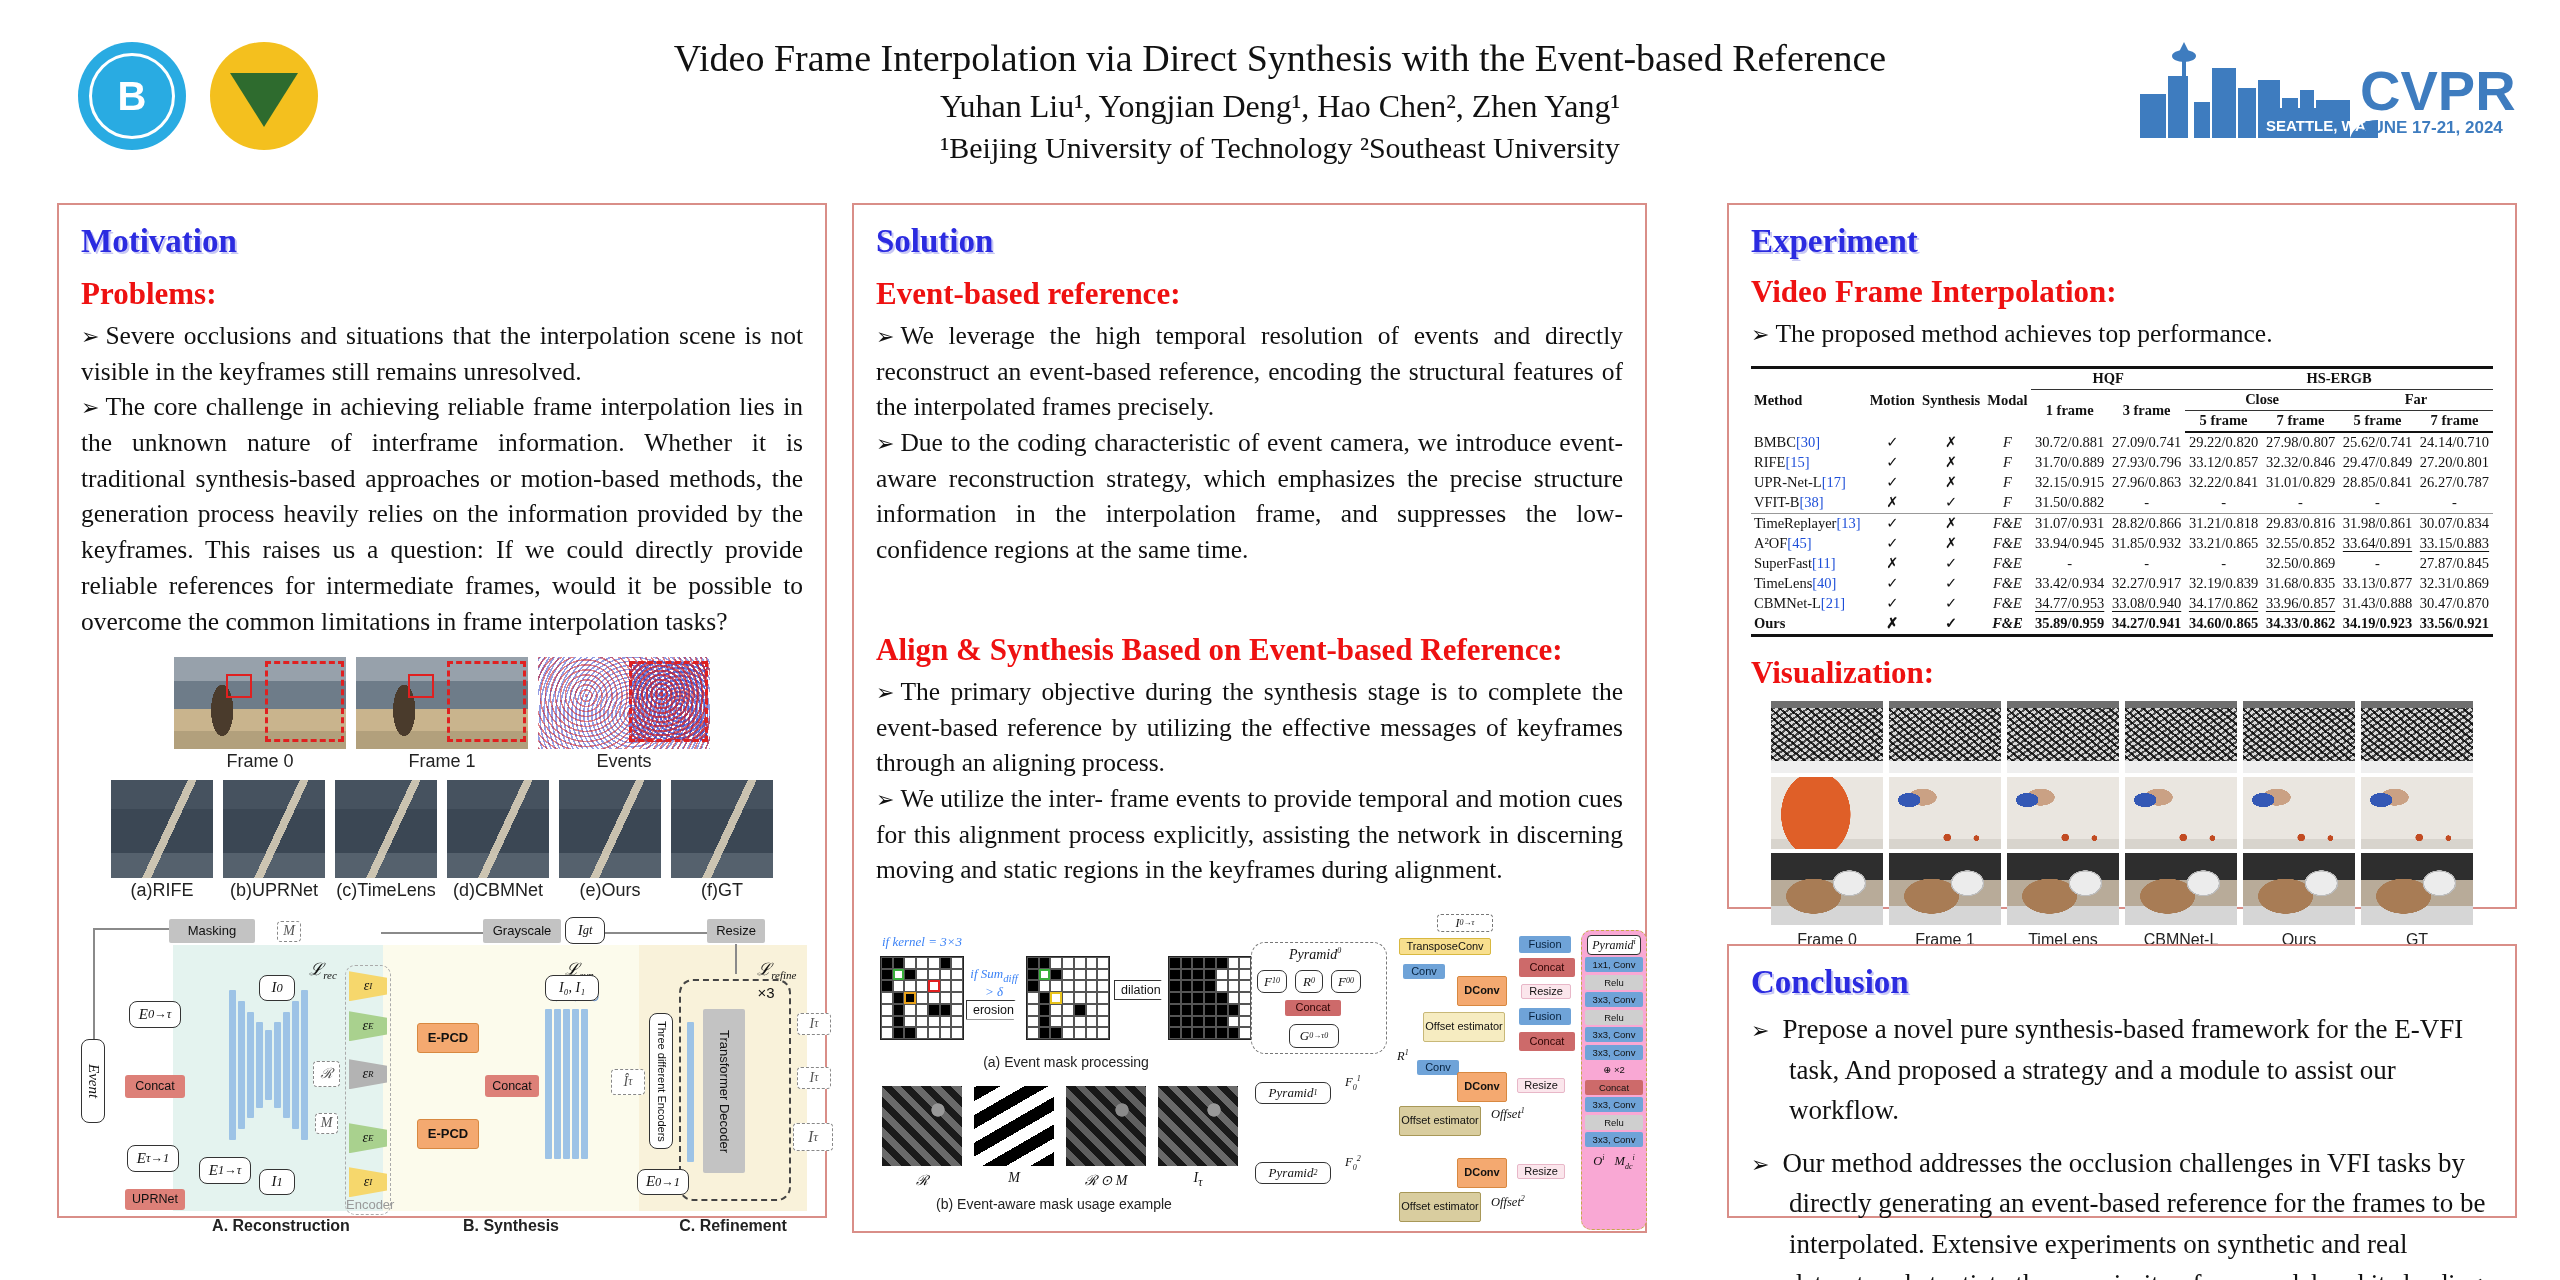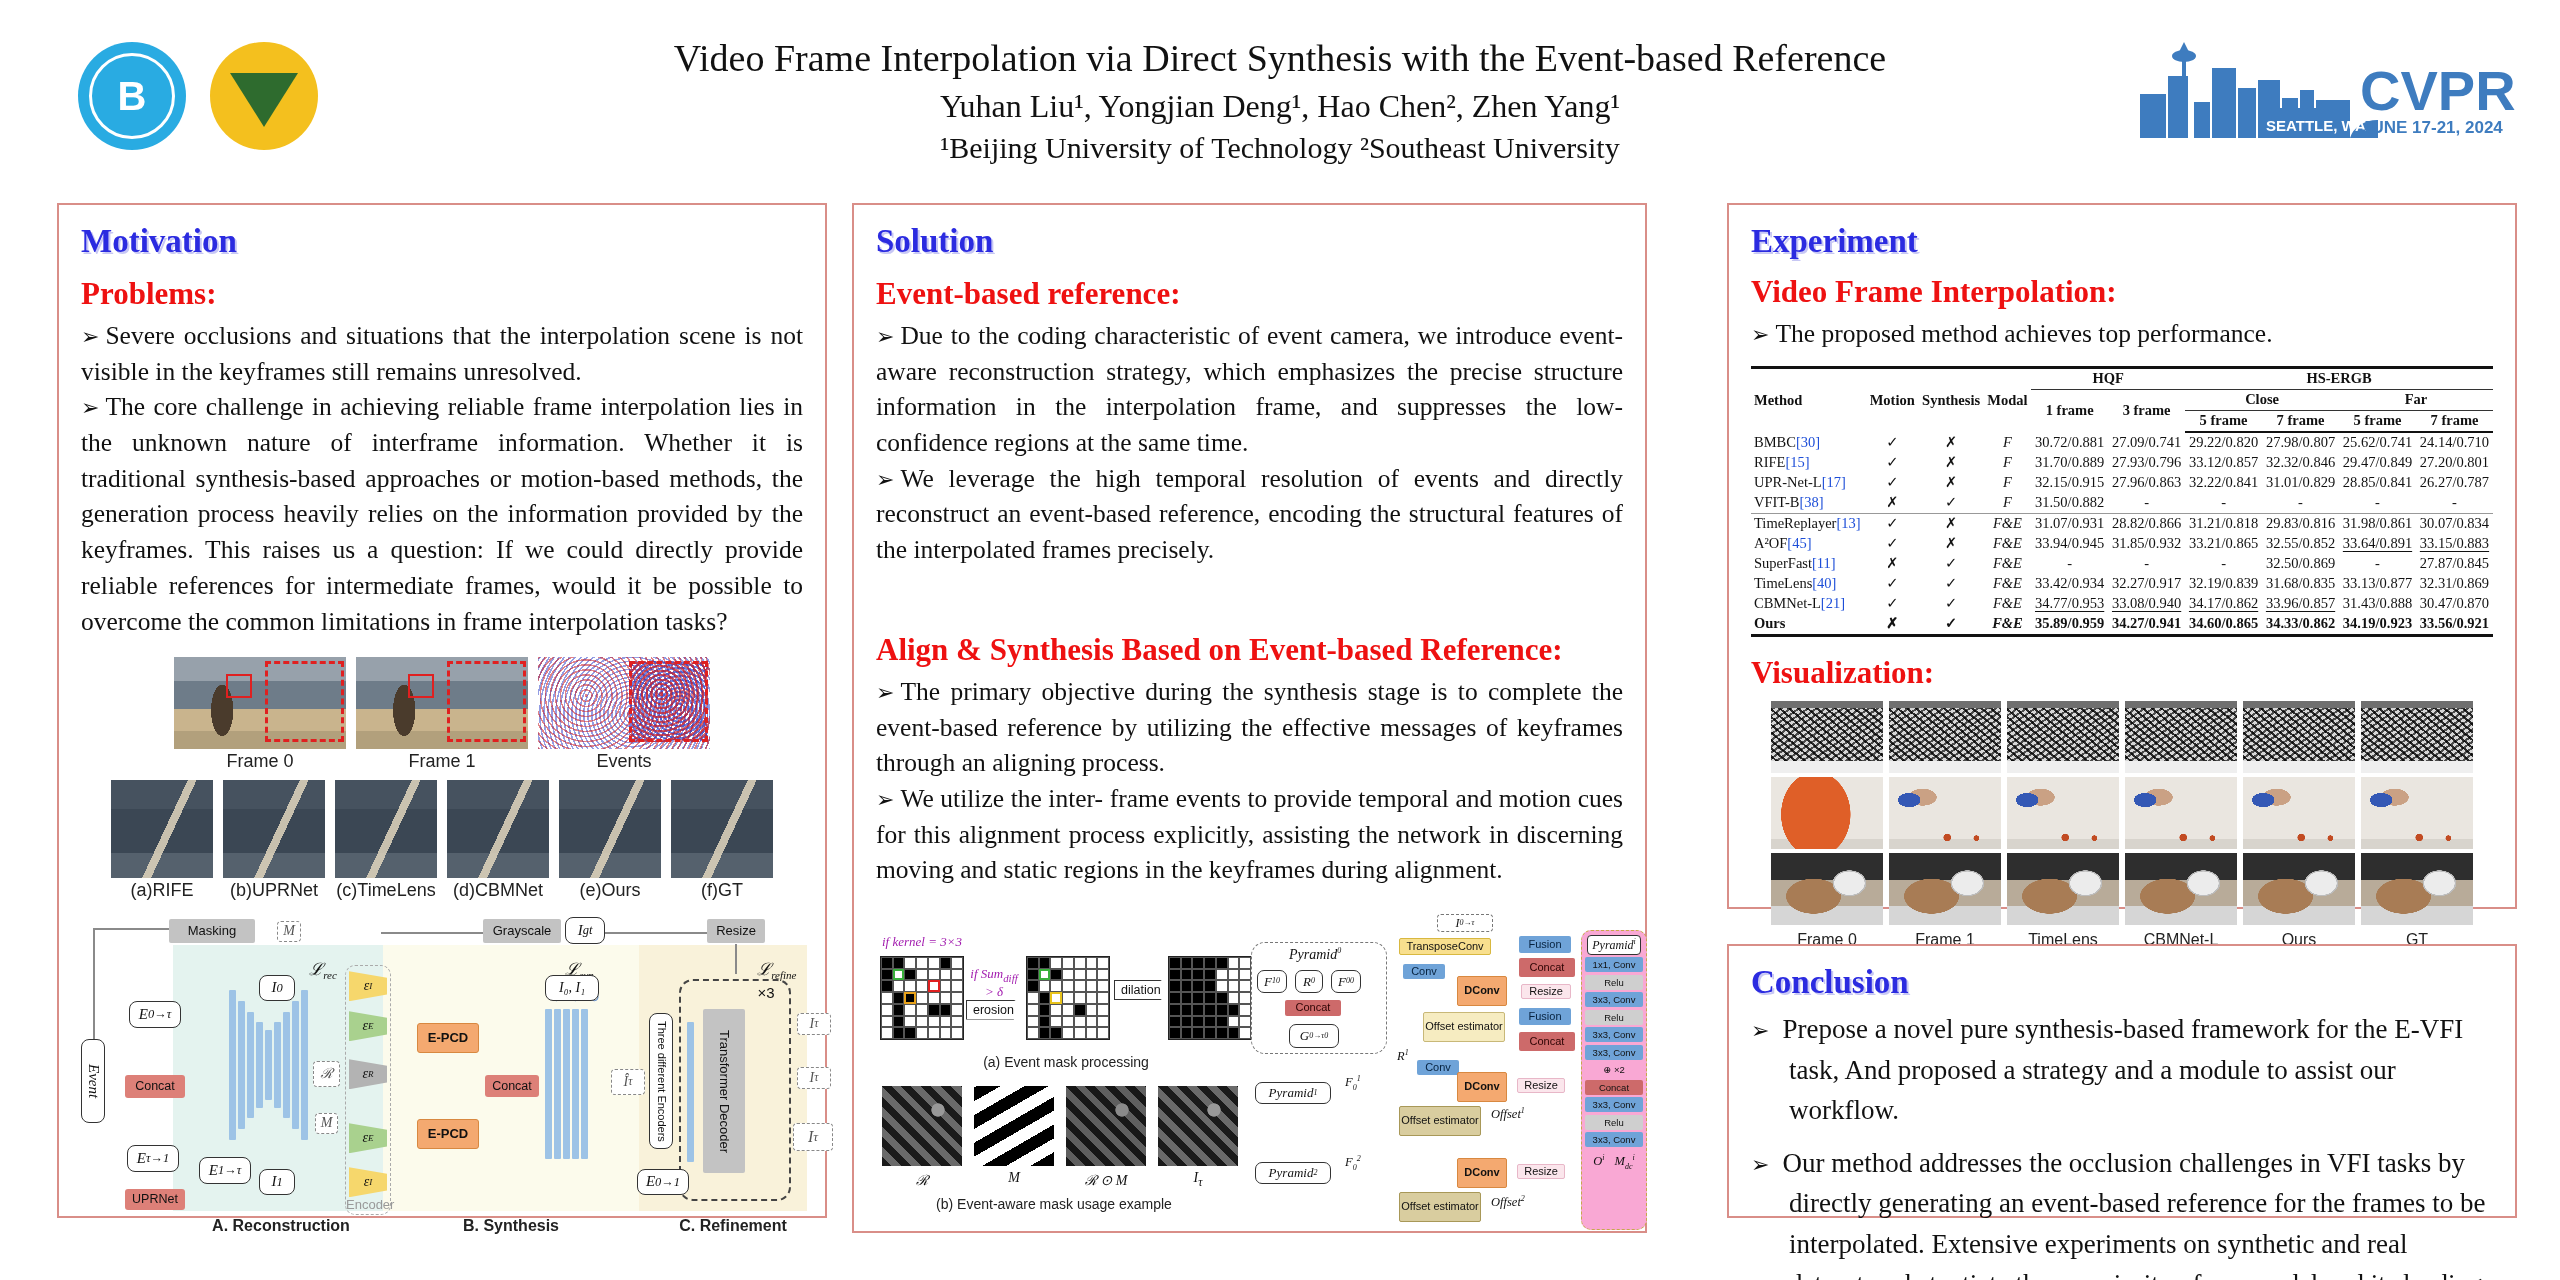--- a/index.html
+++ b/index.html
@@ -100,21 +100,21 @@
   .enc-cont { position:absolute; border:1.6px dashed #aaa; border-radius:10px; }
   .enc-lab { position:absolute; bottom:2px; width:100%; text-align:right;
     color:#999; font-size:13px; }
   .sec-cap { position:absolute; font-size:16px; font-weight:bold; color:#222; text-align:center; }
   .conn { position:absolute; background:#8a8a8a; }
   .oplus-row { position:absolute; color:#5b86c5; font-size:13px; letter-spacing:8px; }
 
   
   #solfig { position:relative; width:751px; height:330px; margin-top:26px;
     font-family:"Liberation Sans","DejaVu Sans",sans-serif; }
-  .note { position:absolute; color:#a21caf; font-style:italic; font-size:13px;
+  .note { position:absolute; color:#3b82f6; font-style:italic; font-size:13px;
     font-family:"Liberation Serif",serif; }
   .grid7 { position:absolute; width:84px; height:84px; display:grid;
     grid-template-columns:repeat(7,1fr); grid-template-rows:repeat(7,1fr);
     border:1px solid #222; background:#fff; }
   .grid7 div { border:0.5px solid #555; }
   .c-1 { background:#000; } .c-0 { background:#fff; }
   .c-g { background:#fff; outline:2.5px solid #39b03c; outline-offset:-2.5px; }
   .c-r { background:#fff; outline:2.5px solid #e02020; outline-offset:-2.5px; }
   .c-o { background:#000; outline:2.5px solid #e8a21a; outline-offset:-2.5px; }
   .c-y { background:#fff; outline:2.5px solid #e8c31a; outline-offset:-2.5px; }
@@ -414,22 +414,22 @@
 
       <div class="sec-cap" style="left:110px;top:300px;width:180px;">A. Reconstruction</div>
       <div class="sec-cap" style="left:340px;top:300px;width:180px;">B. Synthesis</div>
       <div class="sec-cap" style="left:572px;top:300px;width:160px;">C. Refinement</div>
     </div>
   </div>
 
   <div class="col" id="col-solution">
     <h2 class="sec">Solution</h2>
     <h3 class="sub">Event-based reference:</h3>
+    <div class="bullet"><span class="marker">➢</span><span>We leverage the high temporal resolution of events and directly reconstruct an event-based reference, encoding the structural features of the interpolated frames precisely.</span></div>
     <div class="bullet"><span class="marker">➢</span><span>Due to the coding characteristic of event camera, we introduce event-aware reconstruction strategy, which emphasizes the precise structure information in the interpolation frame, and suppresses the low-confidence regions at the same time.</span></div>
-    <div class="bullet"><span class="marker">➢</span><span>We leverage the high temporal resolution of events and directly reconstruct an event-based reference, encoding the structural features of the interpolated frames precisely.</span></div>
     <h3 class="sub" style="margin-top:64px;">Align &amp; Synthesis Based on Event-based Reference:</h3>
     <div class="bullet"><span class="marker">➢</span><span>The primary objective during the synthesis stage is to complete the event-based reference by utilizing the effective messages of keyframes through an aligning process.</span></div>
     <div class="bullet"><span class="marker">➢</span><span>We utilize the inter- frame events to provide temporal and motion cues for this alignment process explicitly, assisting the network in discerning moving and static regions in the keyframes during alignment.</span></div>
 
     <div id="solfig">
       <div class="note" style="left:6px;top:20px;">if kernel = 3×3</div>
       <div class="grid7" style="left:4px;top:42px;">
           <div class="c-1"></div>
           <div class="c-1"></div>
           <div class="c-0"></div>

